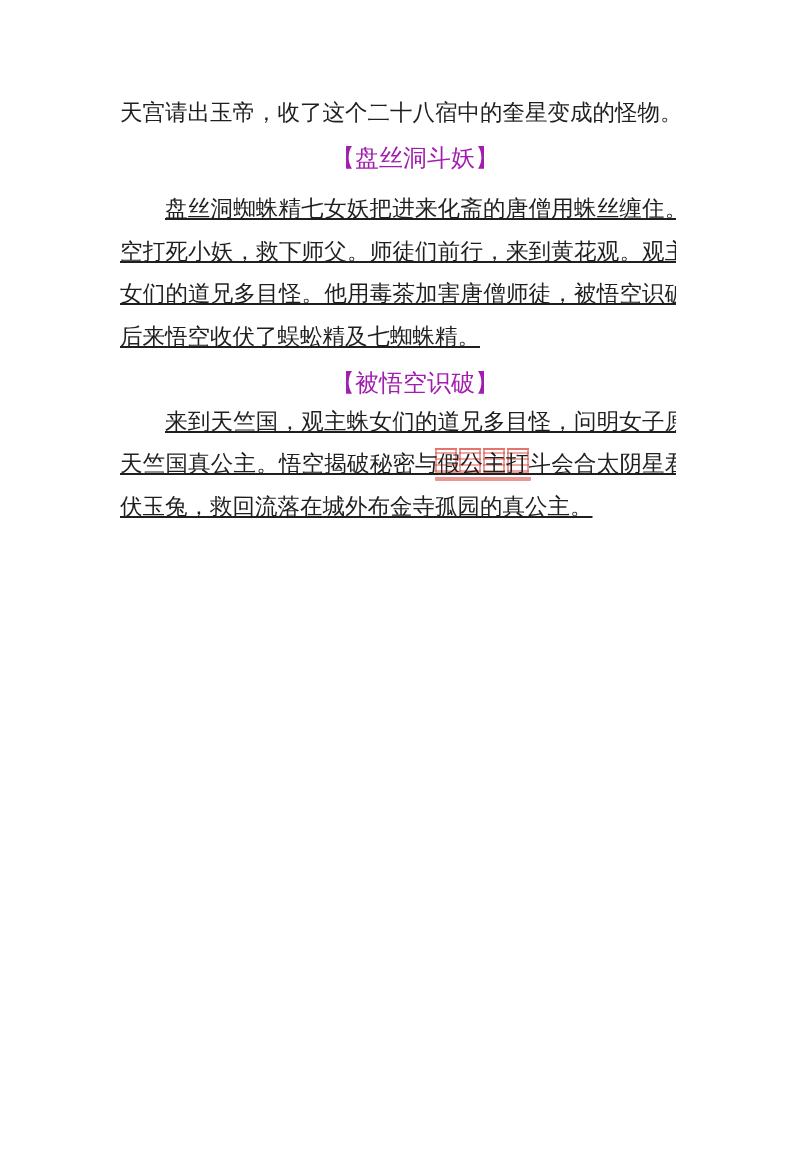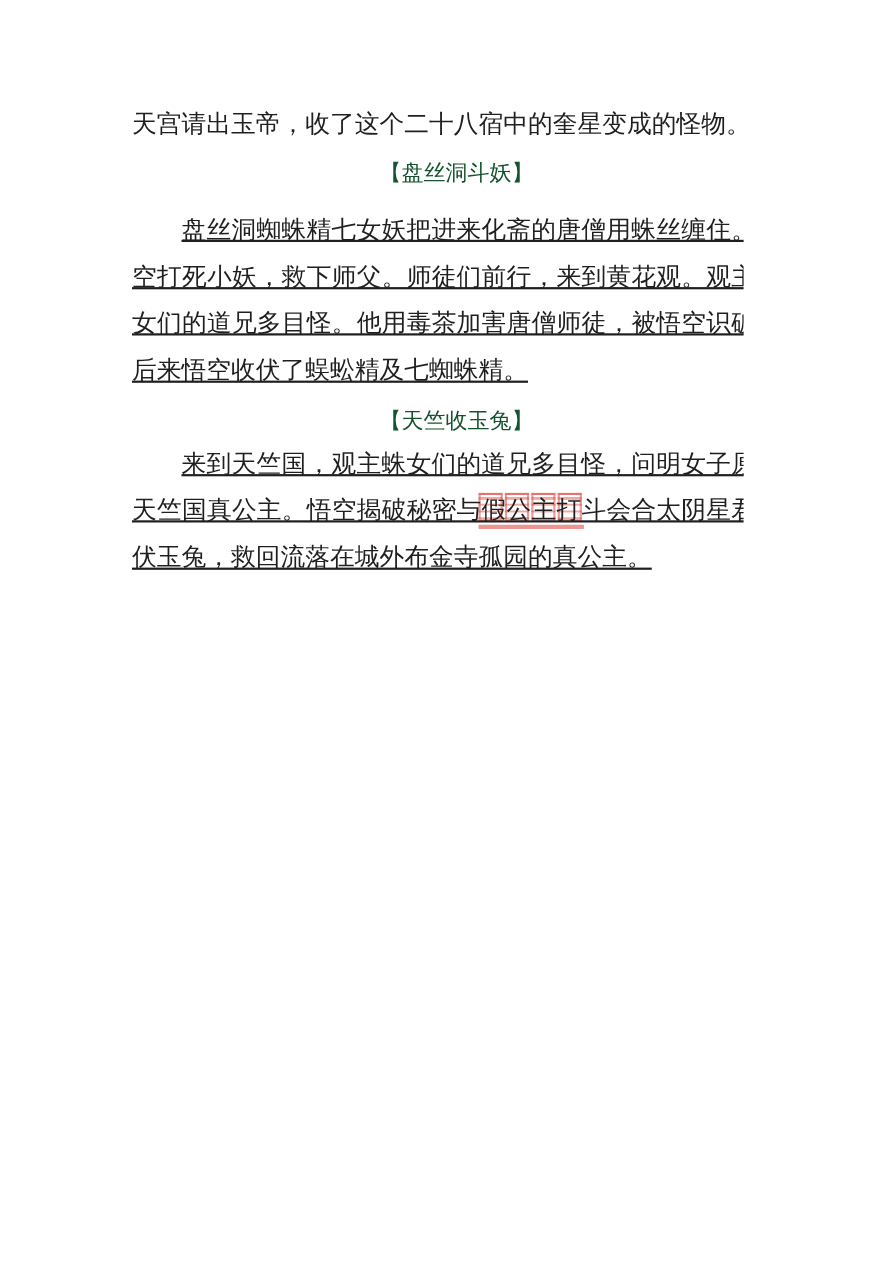--- a/index.html
+++ b/index.html
@@ -33,25 +33,25 @@
     text-indent: 0;
   }
   .body-para {
     text-indent: 2em;
     text-decoration: underline;
   }
   .body-para.second {
     margin-top: -4px;
   }
   .sec-heading {
-    font-size: 20px;
+    font-size: 24px;
     line-height: 42.5px;
     font-weight: normal;
     text-align: center;
-    color: #14532d;
+    color: #a21caf;
     margin: 2px 0 9px 0;
   }
   .sec-heading.second {
     margin: 4px 0 0 0;
   }
   
   .watermark {
     position: absolute;
     left: 435px;
     top: 448px;
@@ -100,19 +100,19 @@
   </div>
 
   <div class="text-col">
 
     <p class="para-continuation">天宫请出玉帝，收了这个二十八宿中的奎星变成的怪物。</p>
 
     <h2 class="sec-heading">【盘丝洞斗妖】</h2>
 
     <p class="body-para">盘丝洞蜘蛛精七女妖把进来化斋的唐僧用蛛丝缠住。悟空打死小妖，救下师父。师徒们前行，来到黄花观。观主蛛女们的道兄多目怪。他用毒茶加害唐僧师徒，被悟空识破。后来悟空收伏了蜈蚣精及七蜘蛛精。</p>
 
-    <h2 class="sec-heading second">【天竺收玉兔】</h2>
+    <h2 class="sec-heading second">【被悟空识破】</h2>
 
     <p class="body-para second">来到天竺国，观主蛛女们的道兄多目怪，问明女子原是天竺国真公主。悟空揭破秘密与假公主打斗会合太阴星君擒伏玉兔，救回流落在城外布金寺孤园的真公主。</p>
 
   </div>
 
 </div>
 
 </body></html>

